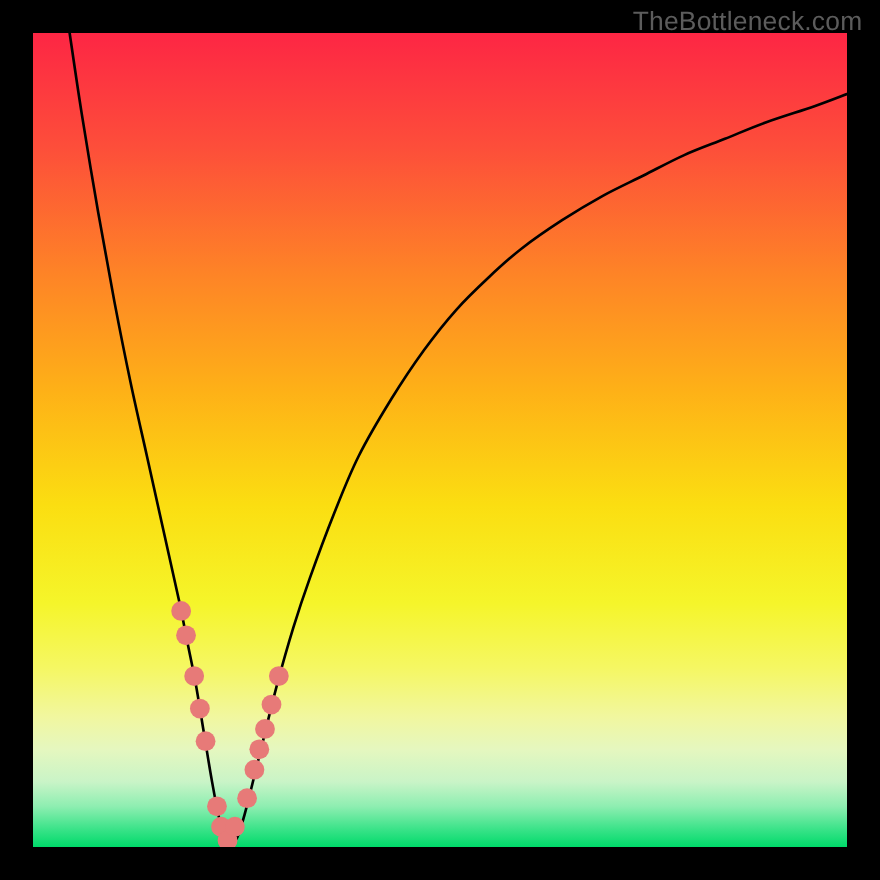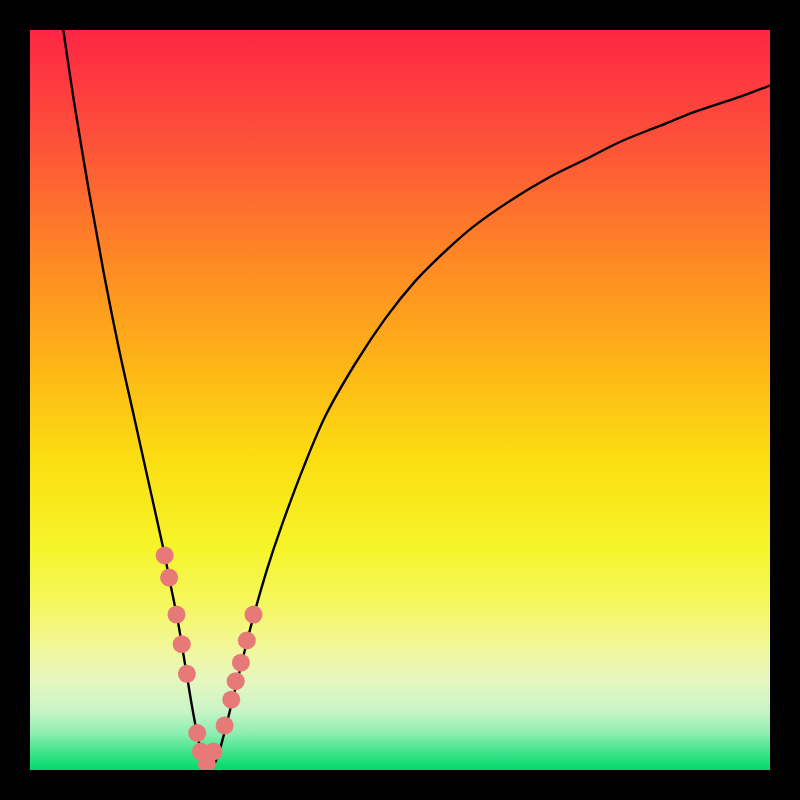--- a/index.html
+++ b/index.html
@@ -46,20 +46,21 @@
     font-size: 24px;
     font-weight: 500;
     color: #5c5c5c;
     letter-spacing: 0.2px;
   }
 </style>
 </head>
 <body>
 
 <div class="frame" style="background: rgb(0, 0, 0);">
+  <div class="attribution" style="color: rgb(92, 92, 92);">TheBottleneck.com</div>
   <div class="plot-area">
     <div class="gradient-bg" style="background: linear-gradient(rgb(253, 38, 68) 0%, rgb(253, 78, 58) 14%, rgb(254, 133, 38) 30%, rgb(254, 177, 23) 44%, rgb(251, 222, 17) 58%, rgb(245, 245, 42) 70%, rgb(245, 247, 99) 78%, rgb(241, 247, 159) 84%, rgb(229, 247, 191) 88%, rgb(201, 244, 199) 92%, rgb(142, 238, 177) 95%, rgb(53, 226, 134) 98%, rgb(0, 218, 106) 100%);"></div>
     <svg class="svg-layer" viewBox="0 0 740 740" preserveAspectRatio="none">
       <path fill="none" stroke-width="2.4" stroke-linecap="round" stroke-linejoin="round" d="M 33.3 0 C 35.15 12.333333333333334 40.08333333333333 46.866666666666674 44.4 74 C 48.71666666666667 101.13333333333333 54.266666666666666 134.43333333333328 59.2 162.79999999999995 C 64.13333333333334 191.16666666666663 69.06666666666666 218.29999999999998 74 244.2 C 78.93333333333334 270.1 83.86666666666666 294.7666666666667 88.8 318.20000000000005 C 93.73333333333333 341.6333333333334 98.66666666666667 362.6 103.60000000000001 384.8 C 108.53333333333335 407 113.46666666666667 429.2 118.4 451.4 C 123.33333333333334 473.59999999999997 129.5 500.73333333333335 133.2 518 C 136.89999999999998 535.2666666666667 138.13333333333333 542.6666666666666 140.6 555 C 143.06666666666666 567.3333333333334 145.53333333333333 578.4333333333334 148 592 C 150.46666666666667 605.5666666666666 152.93333333333334 621.6 155.4 636.4 C 157.86666666666667 651.1999999999999 160.33333333333334 667.2333333333333 162.8 680.8 C 165.26666666666668 694.3666666666666 167.73333333333335 708.55 170.20000000000002 717.8 C 172.66666666666669 727.05 175.13333333333333 733.8333333333333 177.6 736.3 C 180.06666666666666 738.7666666666667 182.53333333333333 736.9166666666667 185 732.6 C 187.46666666666667 728.2833333333333 188.7 723.9666666666667 192.4 710.4 C 196.10000000000002 696.8333333333333 202.26666666666668 670.9333333333334 207.20000000000002 651.2 C 212.13333333333335 631.4666666666667 217.06666666666666 610.5 222 592 C 226.93333333333334 573.5 231.86666666666667 556.2333333333333 236.8 540.2 C 241.73333333333335 524.1666666666667 245.43333333333337 513.0666666666666 251.60000000000002 495.79999999999995 C 257.7666666666667 478.5333333333333 266.40000000000003 455.1 273.8 436.6 C 281.2 418.1 287.3666666666667 402.0666666666667 296 384.8 C 304.6333333333333 367.5333333333333 315.73333333333335 349.0333333333333 325.6 332.99999999999994 C 335.4666666666667 316.9666666666666 345.3333333333333 302.1666666666667 355.2 288.6 C 365.06666666666666 275.03333333333336 374.93333333333334 262.7 384.8 251.59999999999997 C 394.6666666666667 240.49999999999997 404.53333333333336 231.25 414.40000000000003 222 C 424.2666666666667 212.75 432.9 204.73333333333338 444 196.10000000000002 C 455.1 187.46666666666667 468.6666666666667 178.2166666666666 481 170.19999999999993 C 493.3333333333333 162.18333333333325 505.6666666666667 154.78333333333333 518 148 C 530.3333333333334 141.21666666666667 542.6666666666666 135.66666666666666 555 129.5 C 567.3333333333334 123.33333333333333 579.6666666666666 116.55 592 111 C 604.3333333333334 105.45 616.6666666666666 101.13333333333338 629 96.20000000000005 C 641.3333333333334 91.26666666666671 652.4333333333334 86.33333333333331 666 81.39999999999998 C 679.5666666666666 76.46666666666664 698.0666666666666 70.91666666666669 710.4 66.60000000000002 C 722.7333333333333 62.28333333333336 735.0666666666666 57.35 740 55.5" stroke="#000000"></path>
       <g>
           <circle cx="134.68" cy="525.4" r="9" fill="#e77a78" stroke="#d96a68" stroke-width="0"></circle>
           <circle cx="139.12" cy="547.6" r="9" fill="#e77a78" stroke="#d96a68" stroke-width="0"></circle>
           <circle cx="146.52" cy="584.6" r="9" fill="#e77a78" stroke="#d96a68" stroke-width="0"></circle>
           <circle cx="151.7" cy="614.2" r="9" fill="#e77a78" stroke="#d96a68" stroke-width="0"></circle>
           <circle cx="156.88" cy="643.8" r="9" fill="#e77a78" stroke="#d96a68" stroke-width="0"></circle>

